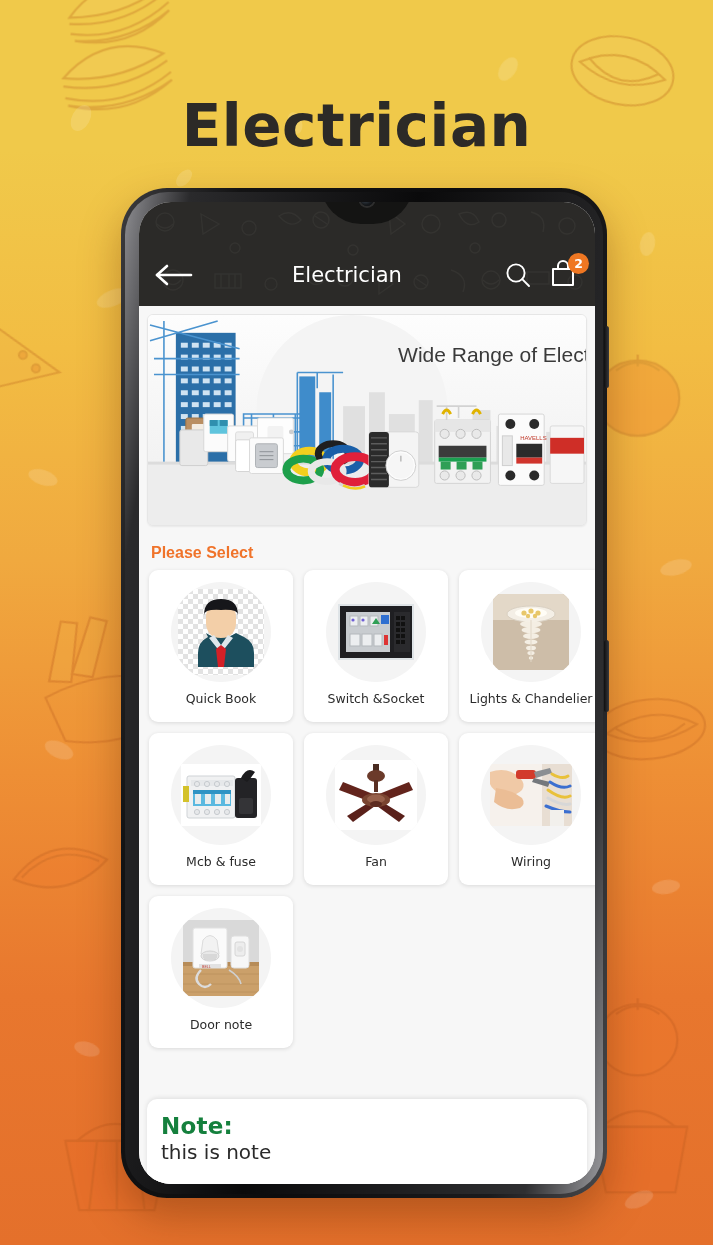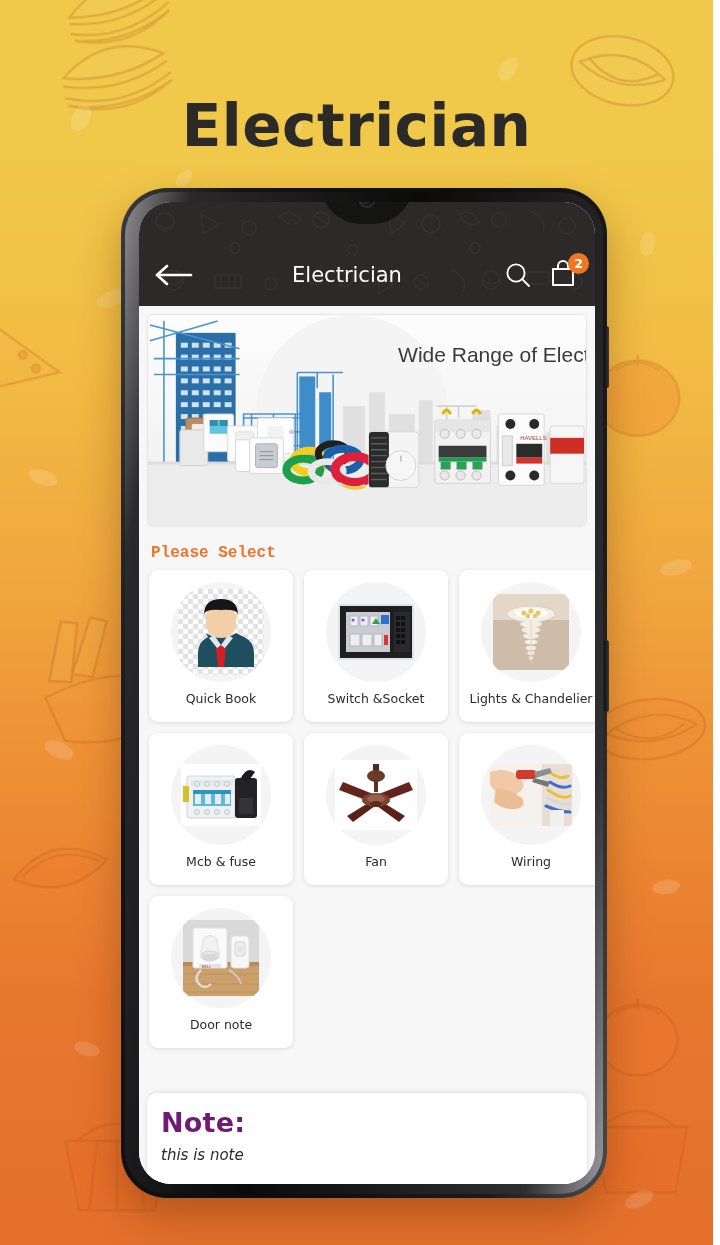--- a/index.html
+++ b/index.html
@@ -156,21 +156,21 @@
     font-family: "Liberation Sans", sans-serif;
     white-space: nowrap;
   }
 
   
   .section-title {
     color: #f0732a;
     font-size: 16px;
     font-weight: 600;
     padding: 18px 12px 8px 12px;
-    font-family: Liberation Mono, monospace;
+    font-family: Liberation Sans, sans-serif;
   }
 
   .grid {
     display: grid;
     grid-template-columns: repeat(3, 144px);
     gap: 11px;
     padding: 0 10px;
   }
   .card {
     width: 144px; height: 152px;
@@ -201,29 +201,28 @@
   
   .note-card {
     position: absolute;
     left: 8px; right: 8px; bottom: -6px;
     background: #fff;
     border-radius: 10px;
     box-shadow: 0 -1px 5px rgba(0,0,0,.10);
     padding: 14px 14px 26px 14px;
   }
   .note-heading {
-    font-size: 27px; font-weight: 700; color: #701a75;
+    font-size: 23px; font-weight: 700; color: #15803d;
     font-family: "DejaVu Sans", sans-serif;
     letter-spacing: .2px;
   }
   .note-body {
-    margin-top: 8px;
-    font-size: 15px; color: #2a2a2a;
+    margin-top: 1px;
+    font-size: 20px; color: #2a2a2a;
     font-family: "DejaVu Sans", sans-serif;
-    font-style: italic;
   }
 </style>
 </head>
 <body>
 
 <div class="promo-bg">
 
   <svg class="doodle-layer" viewBox="0 0 720 1245" preserveAspectRatio="none">
     <g stroke="#b4551c" stroke-width="2.2" fill="none" opacity="0.5">
 

